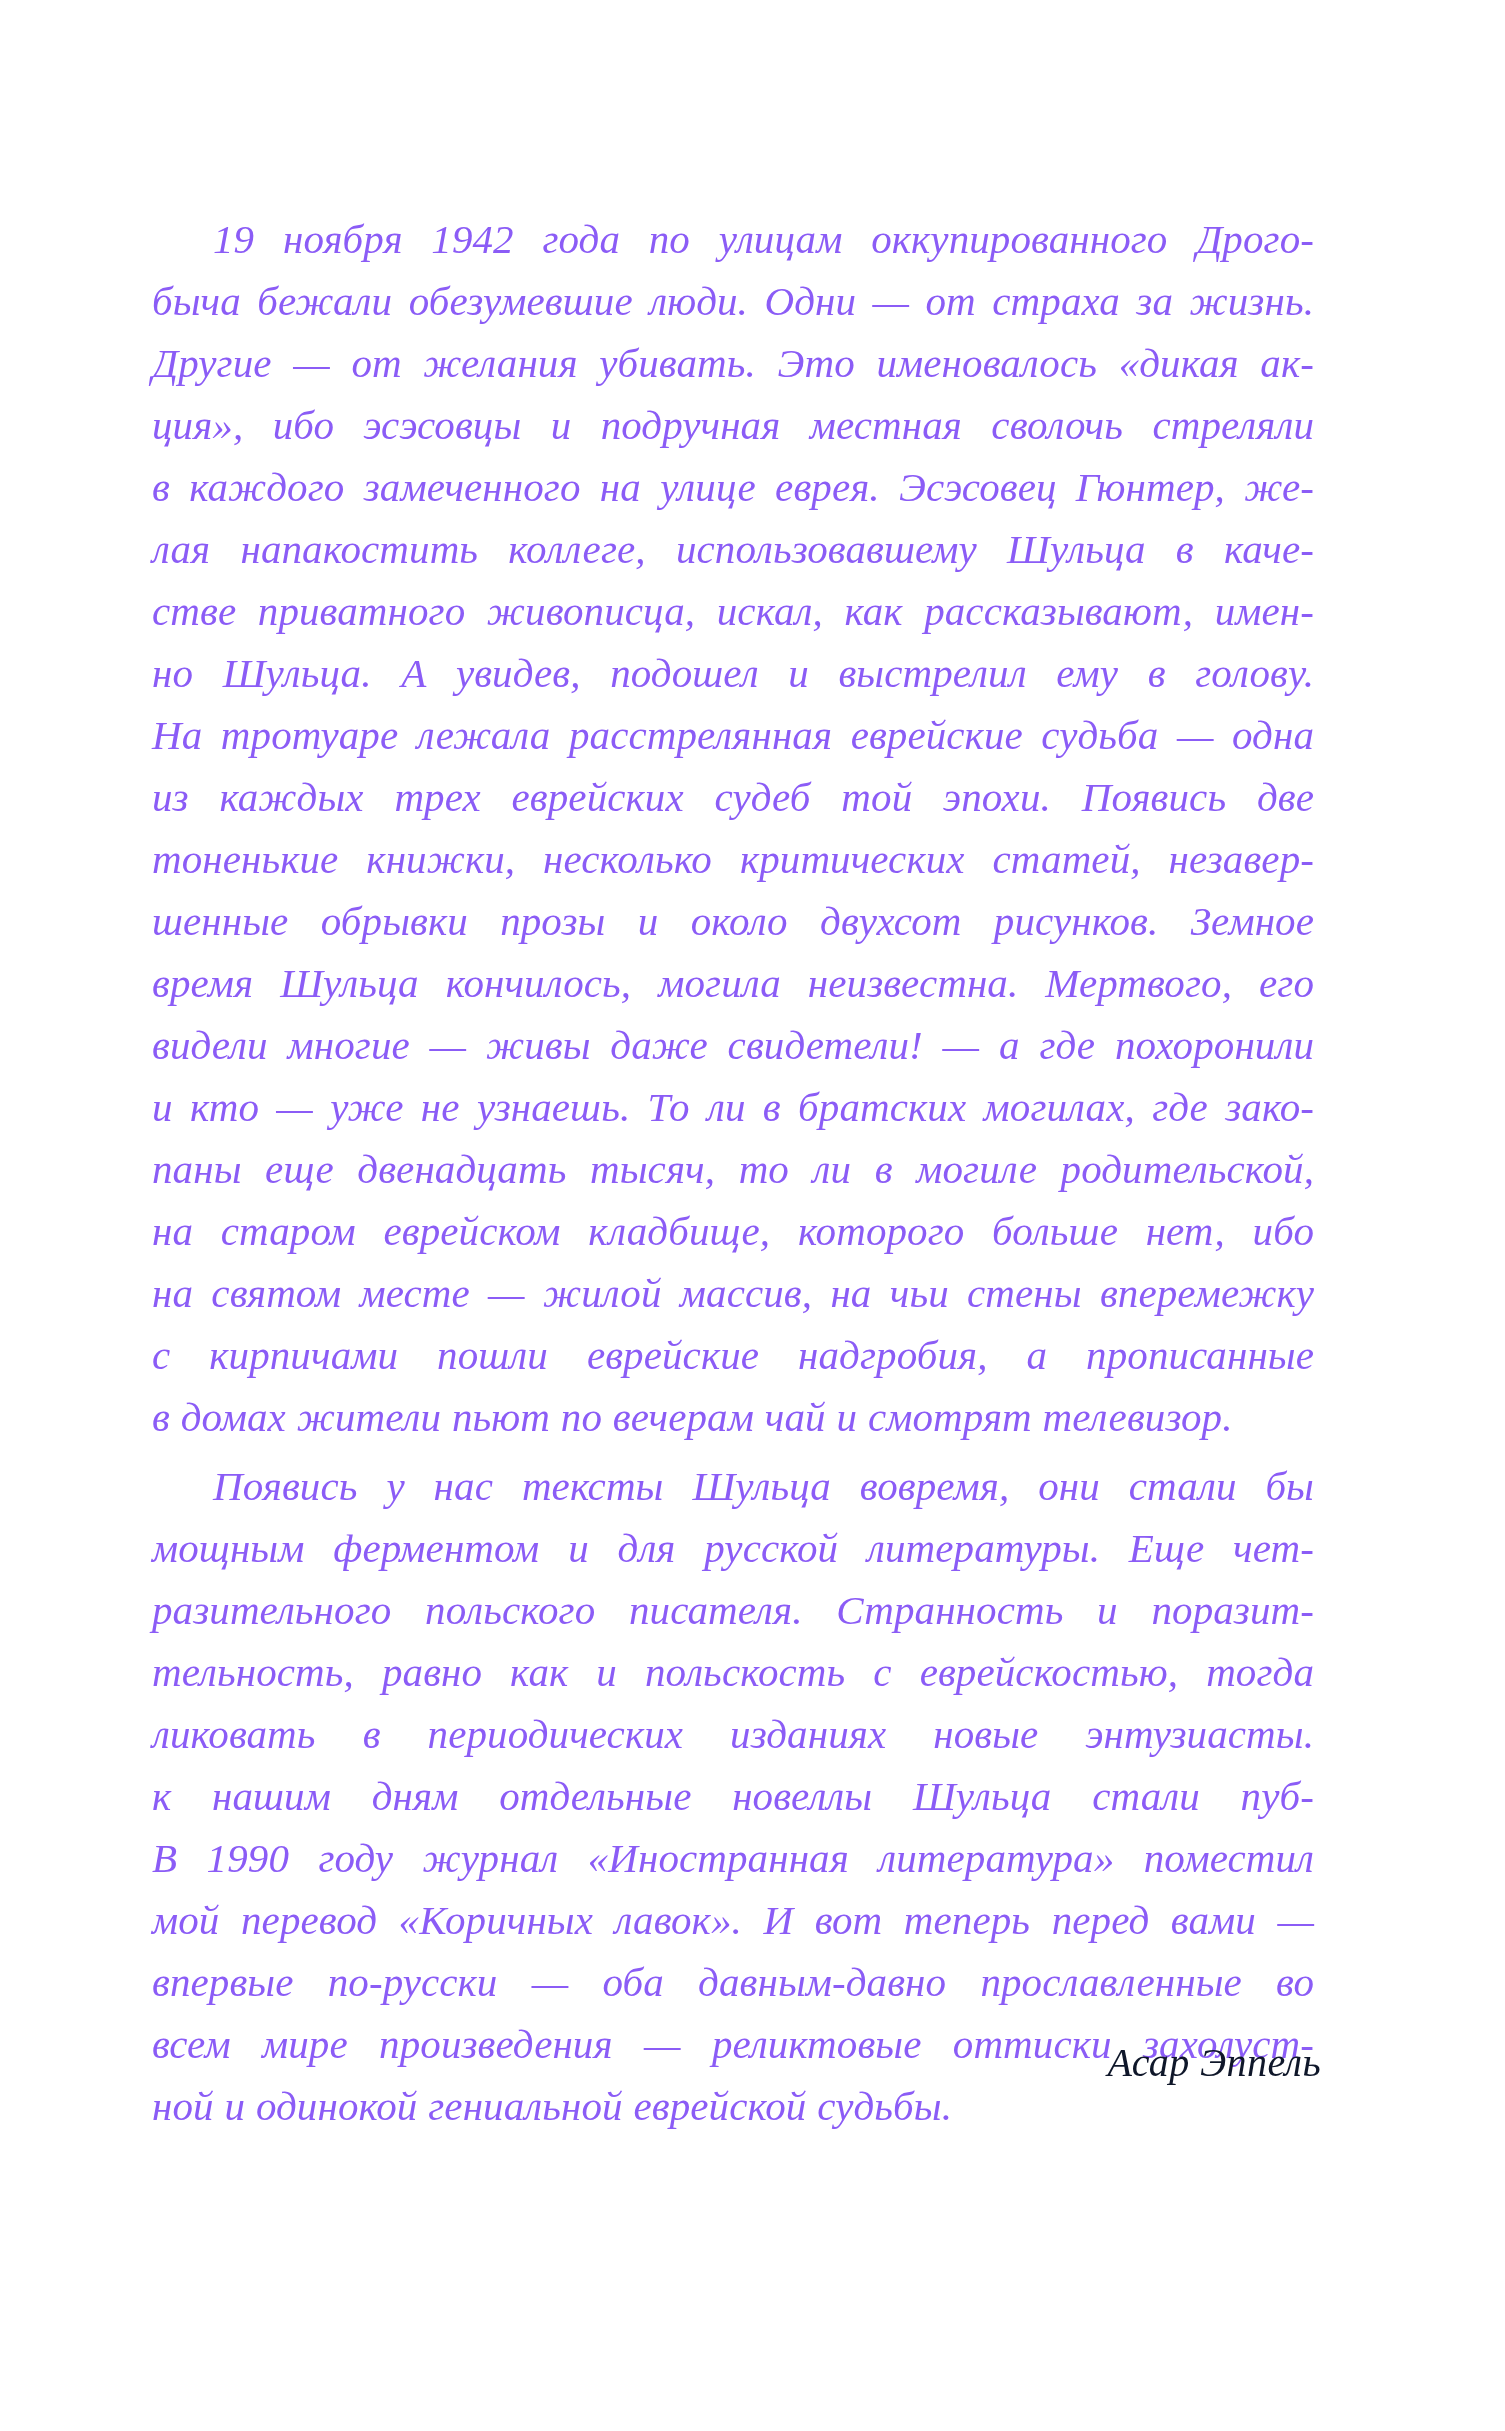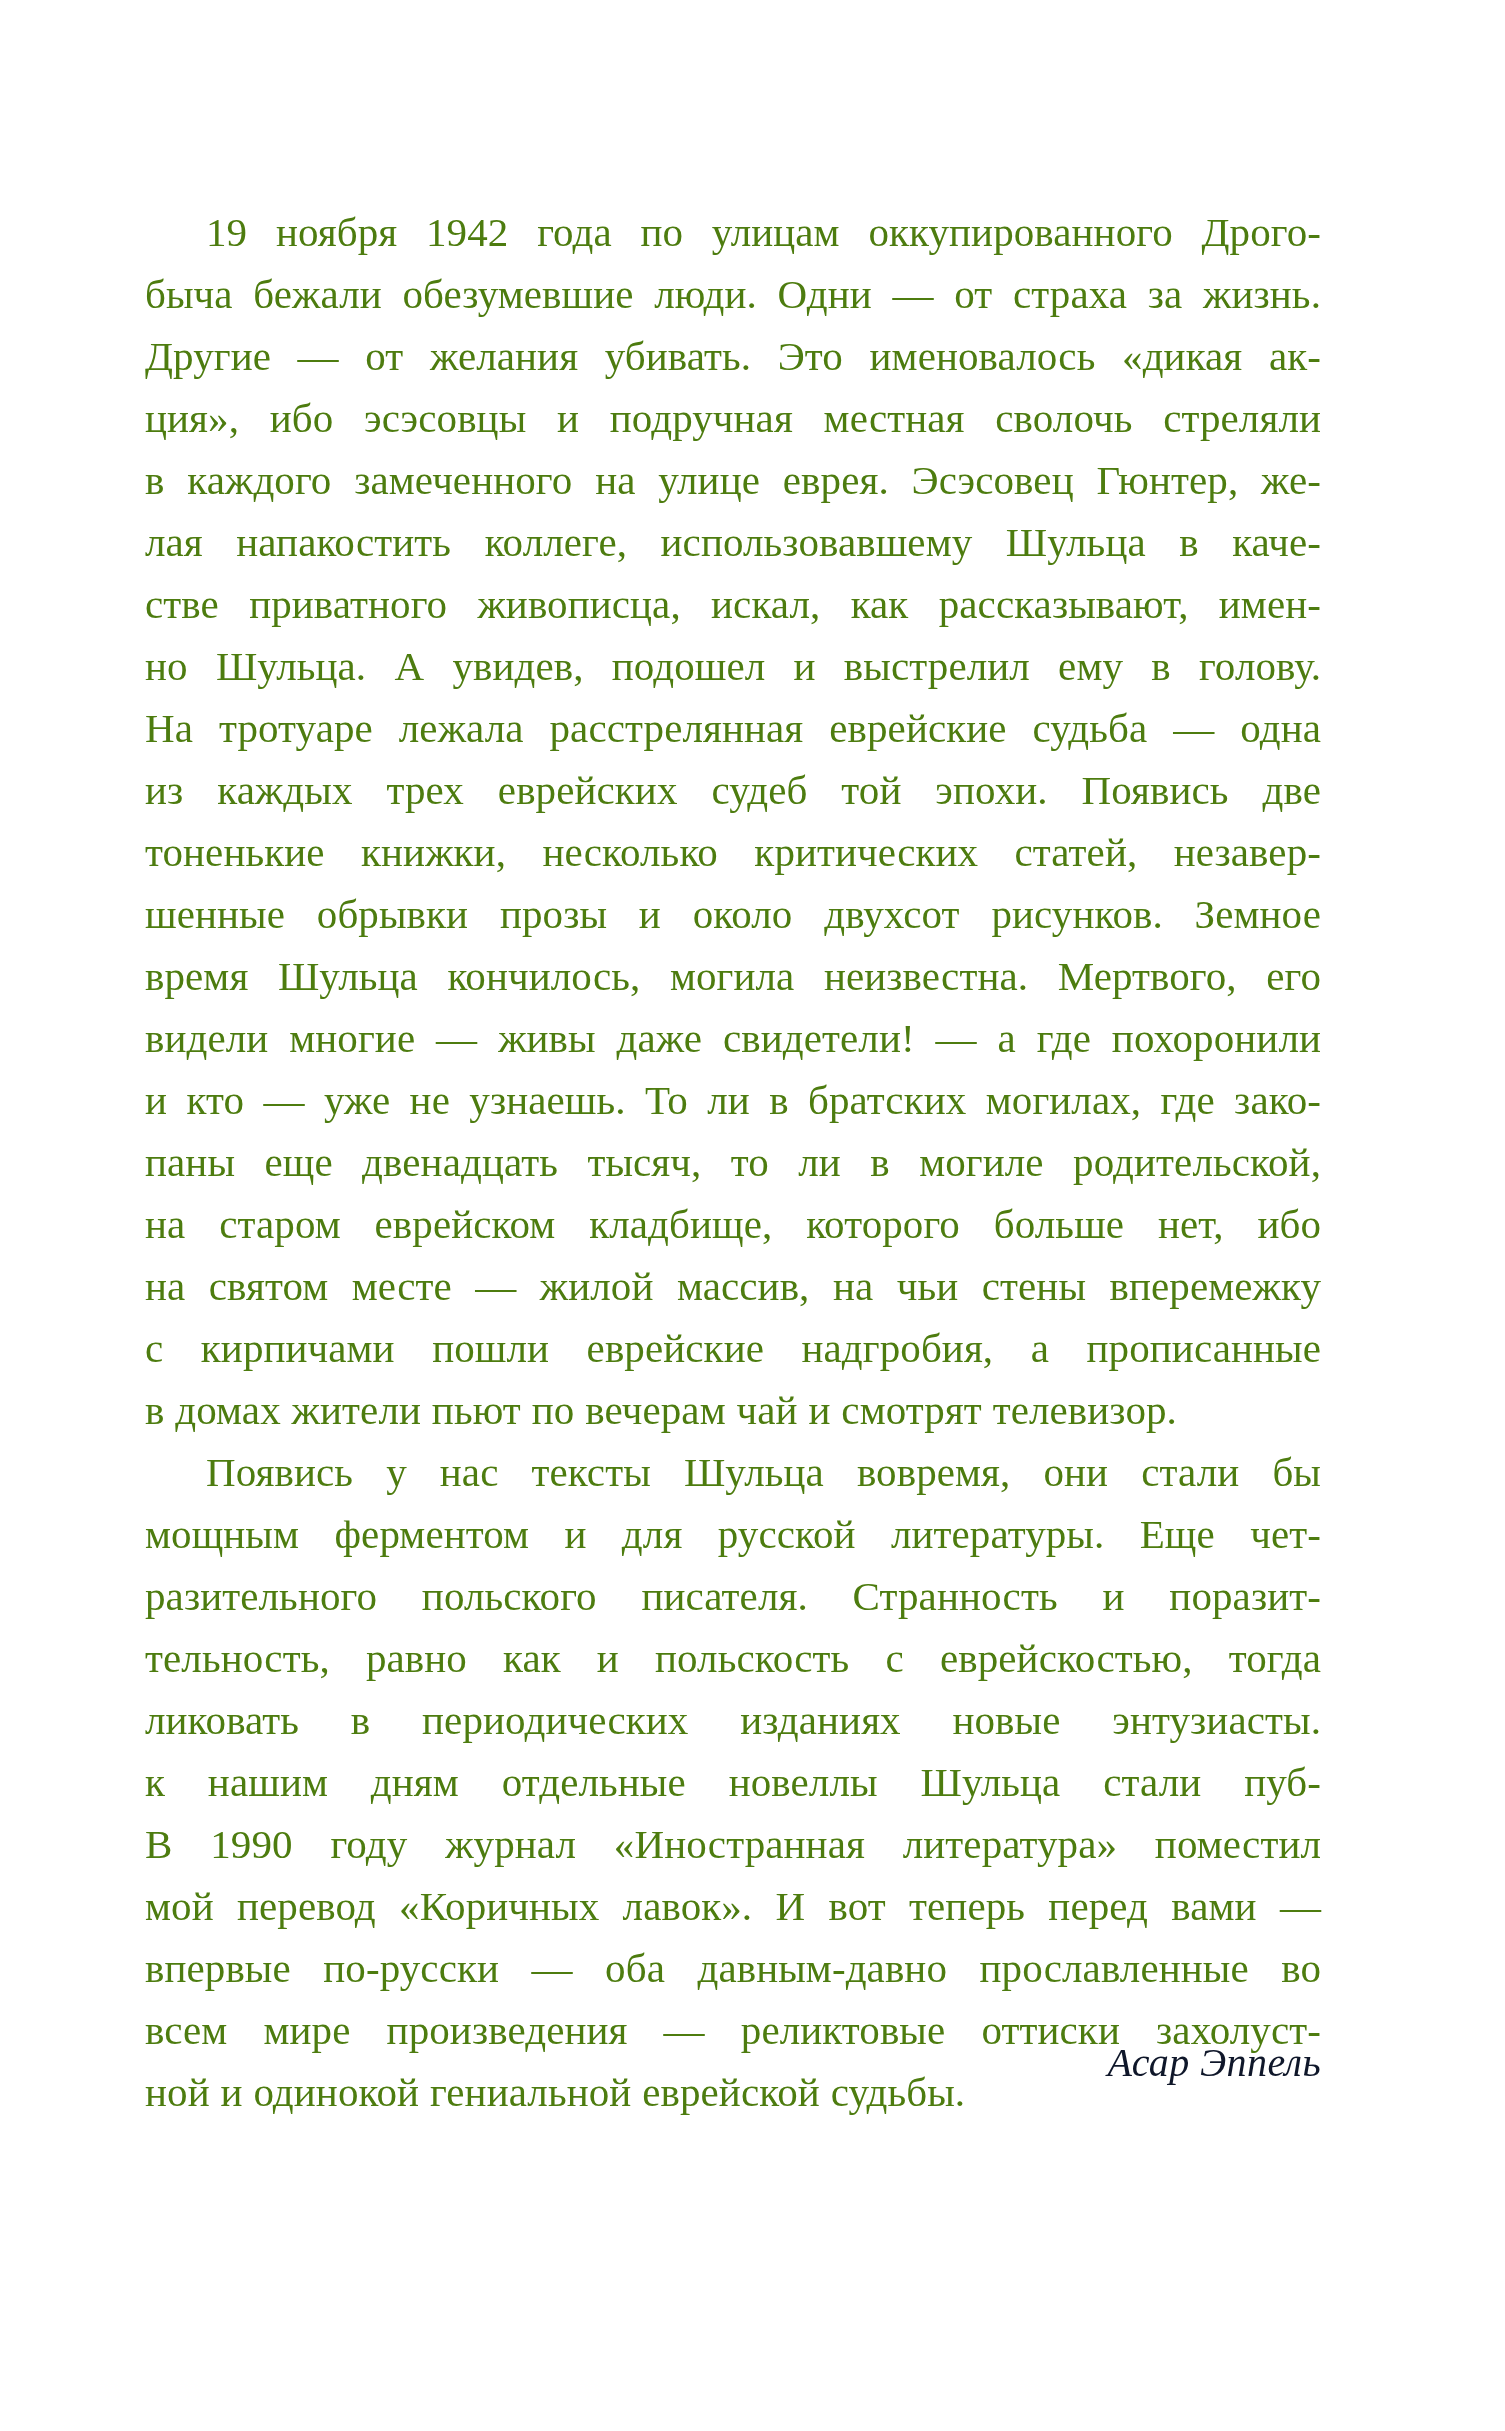--- a/index.html
+++ b/index.html
@@ -21,29 +21,30 @@
     background: #ffffff;
     box-sizing: border-box;
   }
   .text-block {
     position: absolute;
     left: 145px;
     top: 201px;
     width: 1176px;
   }
   .para {
-    margin: 0;
+    margin: 7px;
     font-size: 41px;
     line-height: 62px;
     text-align: justify;
     text-justify: inter-word;
     letter-spacing: 0.1px;
     word-spacing: 0.5px;
-    color: #4d7c0f;
+    color: #8b5cf6;
     hyphens: manual;
+    font-style: italic;
   }
   .para + .para {
     margin-top: 0;
   }
   .para.indent {
     text-indent: 61px;
   }
   
   .line {
     display: block;

